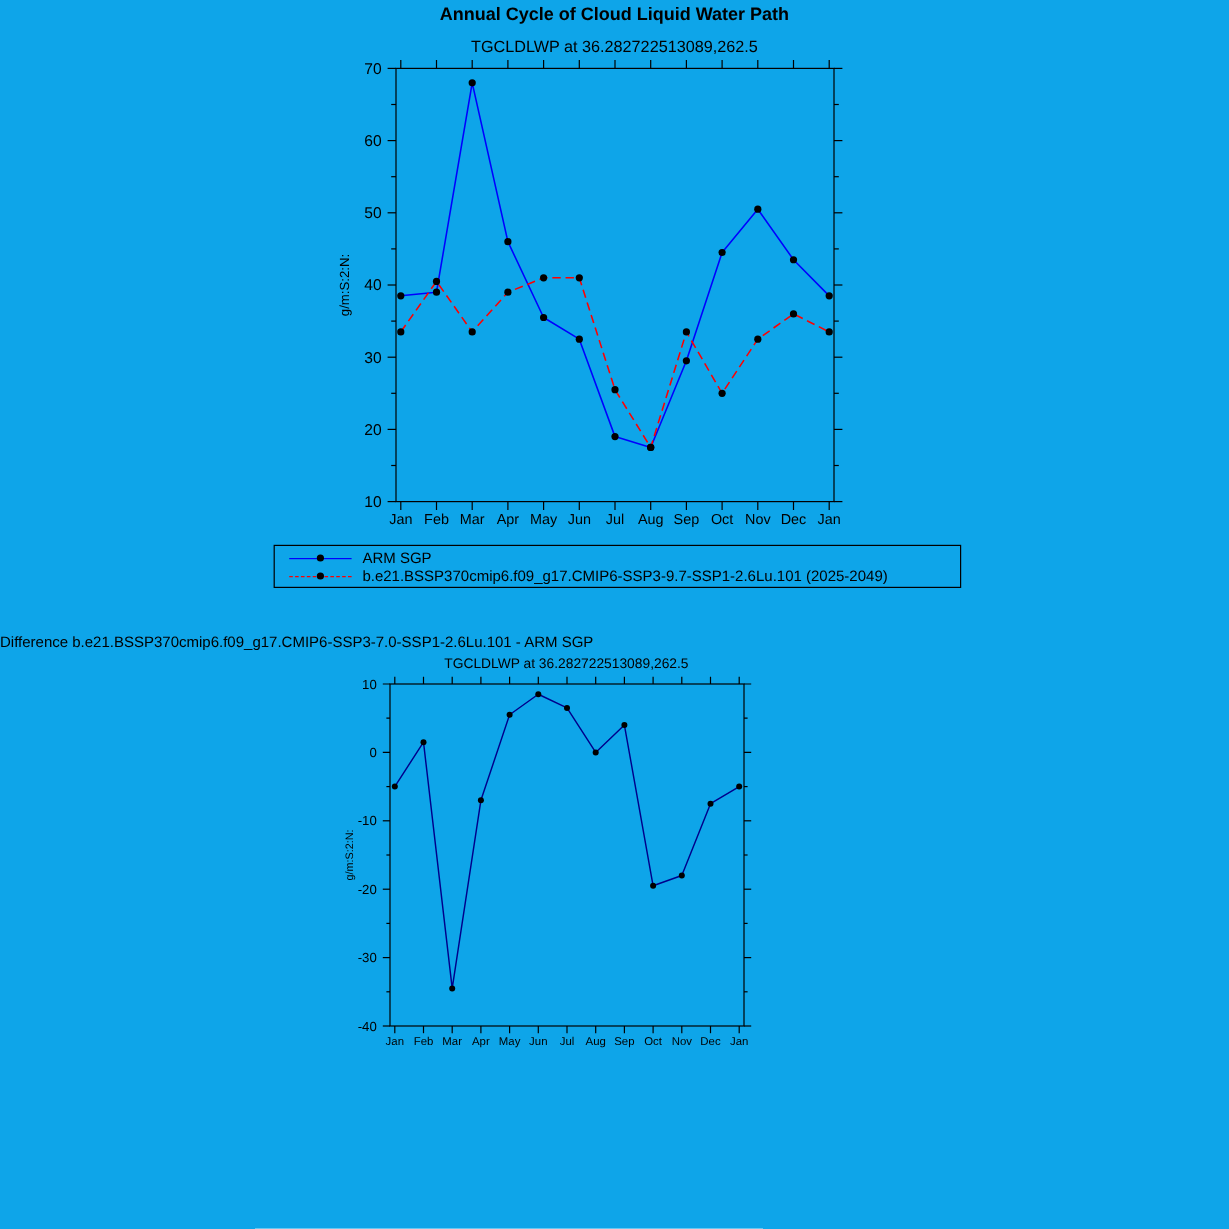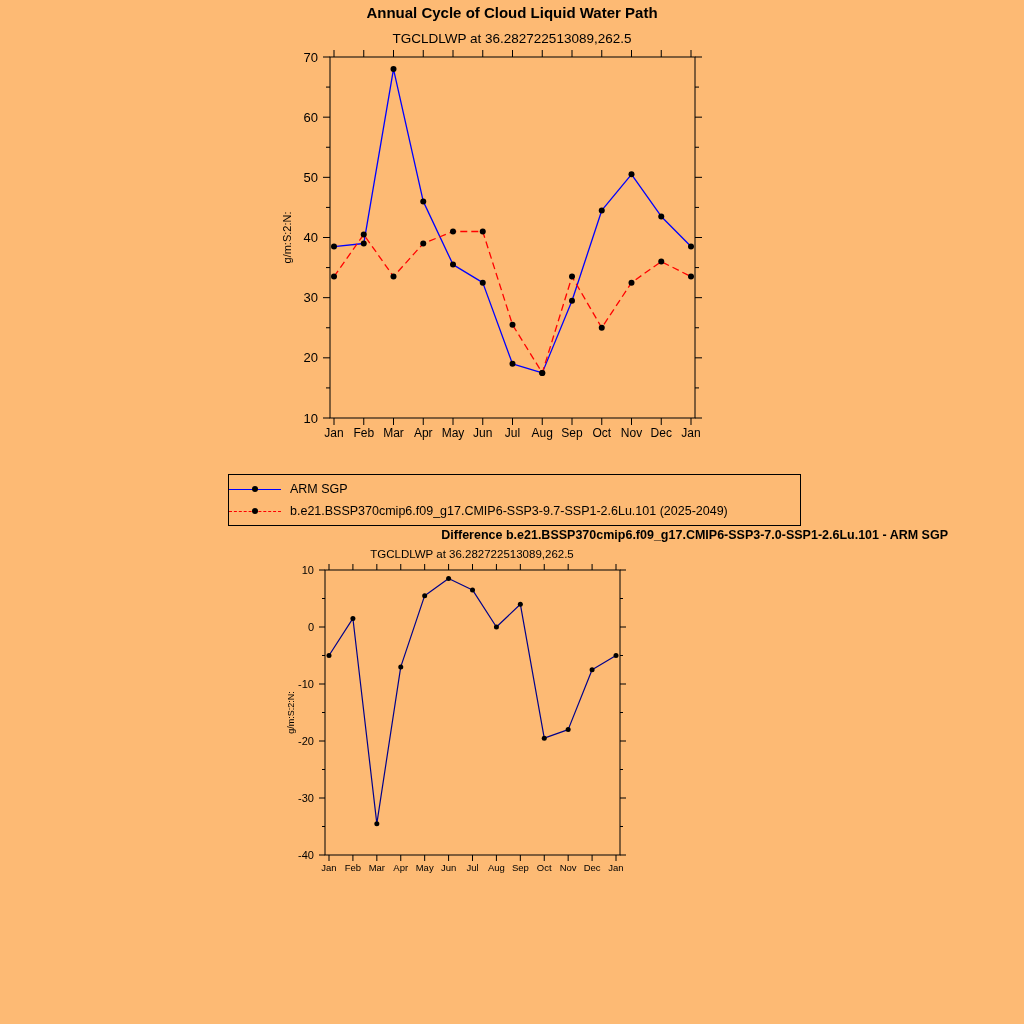--- a/index.html
+++ b/index.html
@@ -1,28 +1,28 @@
 <!DOCTYPE html>
 <html><head>
 <meta charset="utf-8">
 <style>
   html,body{margin:0;padding:0;background:#ffffff;}
-  #canvas{position:relative;width:1024px;height:1024px;background:#fdba74;overflow:hidden;
+  #canvas{position:relative;width:1024px;height:1024px;background:#0ea5e9;overflow:hidden;
           font-family:"Liberation Sans",sans-serif;color:#000;}
   .abs{position:absolute;}
   .title1{left:0;top:4px;width:1024px;text-align:center;font-size:15px;font-weight:bold;}
   .subtitle1{left:0;top:31px;width:1024px;text-align:center;font-size:13.5px;}
-  .title2{left:0;top:528px;width:948px;text-align:right;font-size:12.5px;font-weight:bold;}
+  .title2{left:0;top:528px;width:948px;text-align:left;font-size:12.5px;font-weight:normal;}
   .subtitle2{left:0;top:548px;width:944px;text-align:center;font-size:11.5px;}
   svg{position:absolute;left:0;}
   #chart1-svg{top:0;}
   #chart2-svg{top:555px;}
-  .legend{position:absolute;left:228px;top:454px;width:573px;height:52px;border:1px solid #000;
+  .legend{position:absolute;left:228px;top:454px;width:573px;height:36px;border:1px solid #000;
           box-sizing:border-box;display:flex;flex-direction:column;justify-content:space-evenly;
-          padding:2px 0;margin-top:20px;}
+          padding:2px 12px;}
   .legend-row{display:flex;align-items:center;gap:9px;height:22px;}
   .sample{position:relative;width:52px;height:0;flex:0 0 52px;}
   .sample-line{display:block;width:52px;border-top:1.6px solid #000;}
   .sample-dot{position:absolute;left:50%;top:0;transform:translate(-50%,-50%);
               width:6px;height:6px;border-radius:50%;background:#000;}
   .legend-label{font-size:12.5px;white-space:nowrap;}
 </style>
 </head>
 <body>
 

